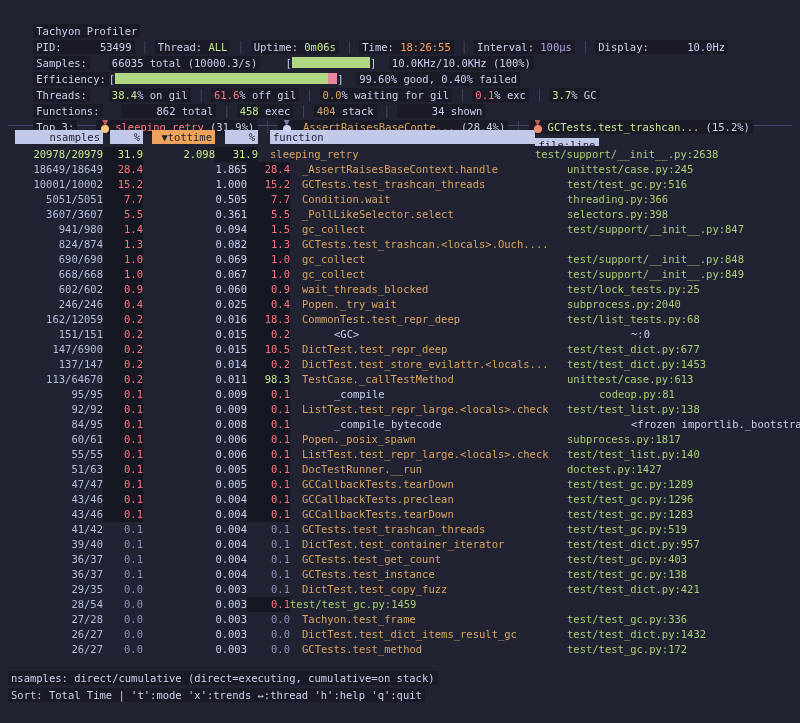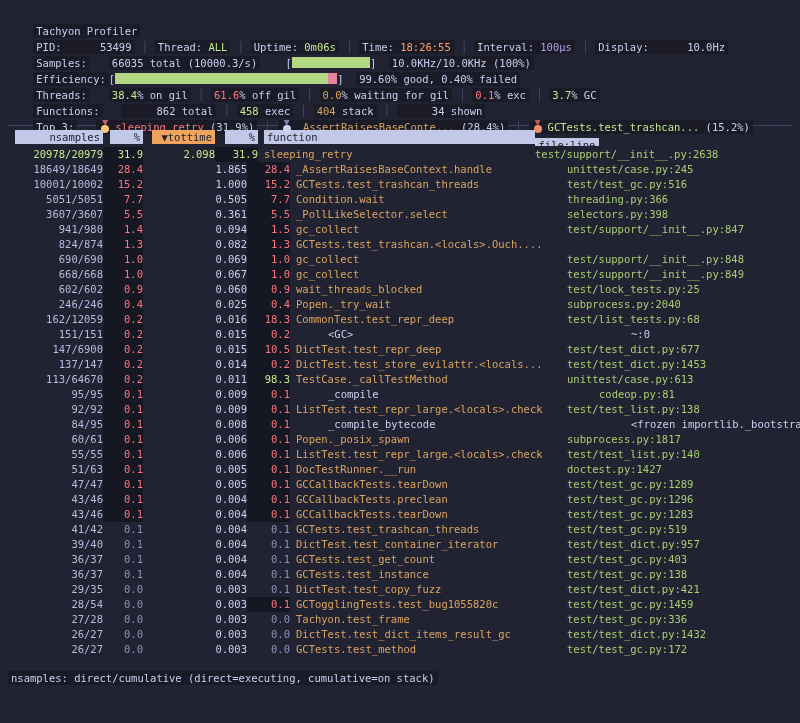--- a/index.html
+++ b/index.html
@@ -36,21 +36,21 @@
   .medal-bronze { --mc:#f28c68; --rb:#b85c5c; }
   .rule { border-top:1px solid #3d4266; margin:6px 8px 4px 8px; }
   
   .tbl { padding-left:8px; }
   .trow, .thead { display:flex; height:15px; line-height:15px; white-space:pre; }
   .thead { height:16px; line-height:15px; margin-bottom:1px; }
   .col-ns { width:95px; text-align:right; }
   .col-d  { width:40px; text-align:right; }
   .col-t  { width:72px; text-align:right; }
   .col-c  { width:43px; text-align:right; }
-  .col-fn { width:277px; text-align:left; padding-left:6px; overflow:hidden; }
+  .col-fn { width:277px; text-align:left; padding-left:12px; overflow:hidden; }
   .col-fl { flex:1; text-align:left; overflow:hidden; }
   .hl { background:rgba(13,14,22,0.55); }
   .hbox { display:inline-block; height:14px; line-height:14px; background:#c2c9e8; color:#20222f; padding:0 3px; }
   .hbox.sorted { background:#efa45e; }
   .h-ns .hbox { width:88px; text-align:right; }
   .h-d .hbox, .h-c .hbox { width:33px; text-align:right; }
   .h-t .hbox { width:63px; text-align:right; }
   .h-fn .hbox { width:272px; text-align:left; }
   .h-fl .hbox { width:64px; text-align:center;margin-top:8px; }
   .footer { padding-left:8px; margin-top:13px; }
@@ -119,22 +119,23 @@
       <div class="trow"><span class="col-ns c-fg2">55/55</span><span class="col-d c-red hl">0.1</span><span class="col-t c-fg">0.006</span><span class="col-c c-red hl">0.1</span><span class="col-fn c-amber">ListTest.test_repr_large.&lt;locals&gt;.check</span><span class="col-fl c-filegreen">test/test_list.py:140</span></div>
       <div class="trow"><span class="col-ns c-fg2">51/63</span><span class="col-d c-red hl">0.1</span><span class="col-t c-fg">0.005</span><span class="col-c c-red hl">0.1</span><span class="col-fn c-amber">DocTestRunner.__run</span><span class="col-fl c-filegreen">doctest.py:1427</span></div>
       <div class="trow"><span class="col-ns c-fg2">47/47</span><span class="col-d c-red hl">0.1</span><span class="col-t c-fg">0.005</span><span class="col-c c-red hl">0.1</span><span class="col-fn c-amber">GCCallbackTests.tearDown</span><span class="col-fl c-filegreen">test/test_gc.py:1289</span></div>
       <div class="trow"><span class="col-ns c-fg2">43/46</span><span class="col-d c-red hl">0.1</span><span class="col-t c-fg">0.004</span><span class="col-c c-red hl">0.1</span><span class="col-fn c-amber">GCCallbackTests.preclean</span><span class="col-fl c-filegreen">test/test_gc.py:1296</span></div>
       <div class="trow"><span class="col-ns c-fg2">43/46</span><span class="col-d c-red hl">0.1</span><span class="col-t c-fg">0.004</span><span class="col-c c-red hl">0.1</span><span class="col-fn c-amber">GCCallbackTests.tearDown</span><span class="col-fl c-filegreen">test/test_gc.py:1283</span></div>
       <div class="trow"><span class="col-ns c-fg2">41/42</span><span class="col-d c-dim">0.1</span><span class="col-t c-fg">0.004</span><span class="col-c c-dim">0.1</span><span class="col-fn c-amber">GCTests.test_trashcan_threads</span><span class="col-fl c-filegreen">test/test_gc.py:519</span></div>
       <div class="trow"><span class="col-ns c-fg2">39/40</span><span class="col-d c-dim">0.1</span><span class="col-t c-fg">0.004</span><span class="col-c c-dim">0.1</span><span class="col-fn c-amber">DictTest.test_container_iterator</span><span class="col-fl c-filegreen">test/test_dict.py:957</span></div>
       <div class="trow"><span class="col-ns c-fg2">36/37</span><span class="col-d c-dim">0.1</span><span class="col-t c-fg">0.004</span><span class="col-c c-dim">0.1</span><span class="col-fn c-amber">GCTests.test_get_count</span><span class="col-fl c-filegreen">test/test_gc.py:403</span></div>
       <div class="trow"><span class="col-ns c-fg2">36/37</span><span class="col-d c-dim">0.1</span><span class="col-t c-fg">0.004</span><span class="col-c c-dim">0.1</span><span class="col-fn c-amber">GCTests.test_instance</span><span class="col-fl c-filegreen">test/test_gc.py:138</span></div>
       <div class="trow"><span class="col-ns c-fg2">29/35</span><span class="col-d c-dim">0.0</span><span class="col-t c-fg">0.003</span><span class="col-c c-dim">0.1</span><span class="col-fn c-amber">DictTest.test_copy_fuzz</span><span class="col-fl c-filegreen">test/test_dict.py:421</span></div>
-      <div class="trow"><span class="col-ns c-fg2">28/54</span><span class="col-d c-dim">0.0</span><span class="col-t c-fg">0.003</span><span class="col-c c-red hl">0.1</span><span class="col-fn c-amber">GCTogglingTests.test_bug1055820c</span><span class="col-fl c-filegreen">test/test_gc.py:1459</span></div>
+      <div class="trow"><span class="col-ns c-fg2">28/54</span><span class="col-d c-dim">0.0</span><span class="col-t c-fg">0.003</span><span class="col-c c-red hl">0.1</span><span class="col-fl c-filegreen">test/test_gc.py:1459</span></div>
       <div class="trow"><span class="col-ns c-fg2">27/28</span><span class="col-d c-dim">0.0</span><span class="col-t c-fg">0.003</span><span class="col-c c-dim">0.0</span><span class="col-fn c-amber">Tachyon.test_frame</span><span class="col-fl c-filegreen">test/test_gc.py:336</span></div>
       <div class="trow"><span class="col-ns c-fg2">26/27</span><span class="col-d c-dim">0.0</span><span class="col-t c-fg">0.003</span><span class="col-c c-dim">0.0</span><span class="col-fn c-amber">DictTest.test_dict_items_result_gc</span><span class="col-fl c-filegreen">test/test_dict.py:1432</span></div>
       <div class="trow"><span class="col-ns c-fg2">26/27</span><span class="col-d c-dim">0.0</span><span class="col-t c-fg">0.003</span><span class="col-c c-dim">0.0</span><span class="col-fn c-amber">GCTests.test_method</span><span class="col-fl c-filegreen">test/test_gc.py:172</span></div>
     </div>
 </div>
 
 <div class="footer">
   <div class="line"><span class="band">nsamples: direct/cumulative (direct=executing, cumulative=on stack)</span></div>
+  <div class="line"><span class="band">Sort: Total Time | 't':mode 'x':trends ↔:thread 'h':help 'q':quit</span></div>
 </div>
 
 </body></html>

